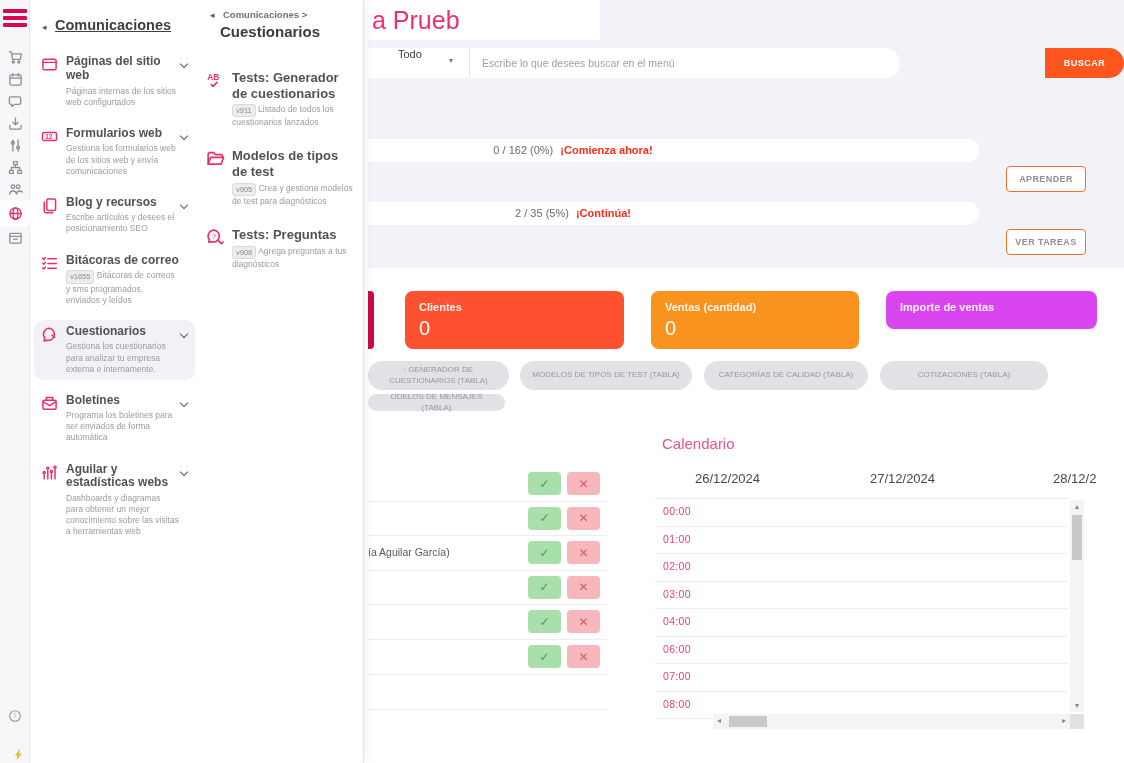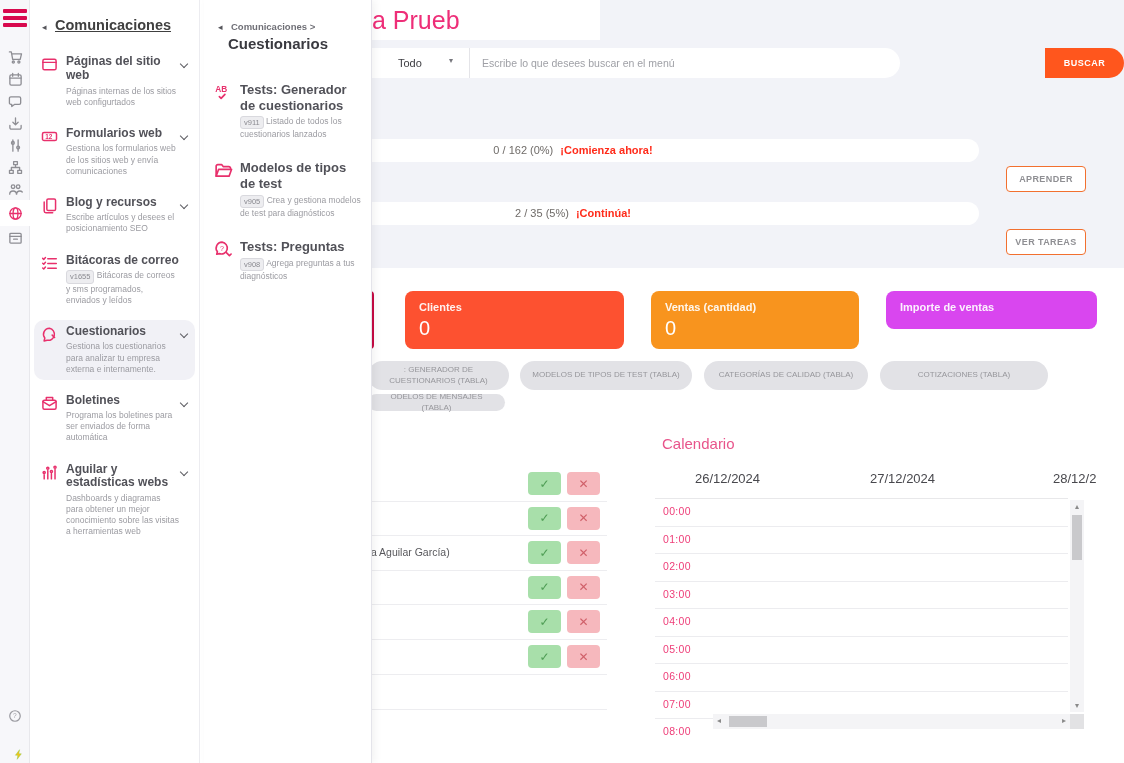--- a/index.html
+++ b/index.html
@@ -26,38 +26,38 @@
   .s-item { position:relative; margin:0 4px 9px 4px; padding:5px 16px 5px 32px; }
   .s-item.selected { background:#f1f1f6; border-radius:10px; }
   .s-ico { position:absolute; left:7px; top:6px; color:#e8306c; }
   .s-ico svg { width:17px; height:17px; }
   .s-title { font-size:12px; font-weight:bold; color:#515158; line-height:1.15; }
   .s-desc { font-size:8.5px; color:#9b9ba1; line-height:1.3; margin-top:3px; }
   .chev { position:absolute; right:8px; top:11px; width:6px; height:6px; border-right:1.6px solid #5c5c62; border-bottom:1.6px solid #5c5c62; transform:rotate(45deg); }
   .badge { display:inline-block; background:#ededf0; border:1px solid #d9d9de; border-radius:3px; color:#8a8a90; font-size:7.5px; padding:0 3px; line-height:1.5; vertical-align:top; }
 
   
-  .submenu { position:absolute; left:204px; top:0; width:168px; height:763px; background:#fff; border-right:1px solid #e4e4ea; box-shadow:3px 0 8px rgba(0,0,0,.05); z-index:25; padding-top:16px; }
+  .submenu { position:absolute; left:196px; top:0; width:168px; height:763px; background:#fff; border-right:1px solid #e4e4ea; box-shadow:3px 0 8px rgba(0,0,0,.05); z-index:25; padding-top:4px; }
   .sub-header { padding:0 12px 30px 14px; }
   .sub-crumb { font-size:9.5px; font-weight:bold; color:#6f6f76; }
   .sub-title { font-size:15px; font-weight:bold; color:#3a3a40; margin:1px 0 0 10px; }
   .m-item { position:relative; padding:0 10px 20px 36px; }
   .m-ico { position:absolute; left:10px; top:1px; color:#e8306c; }
   .m-ico svg { width:19px; height:19px; }
   .m-title { font-size:13px; font-weight:bold; color:#515158; line-height:1.2; }
   .m-desc { font-size:8.5px; color:#9b9ba1; line-height:1.3; margin-top:3px; }
 
   
   .main { position:absolute; left:368px; top:0; width:756px; height:763px; background:#fff; }
   .top-section { position:absolute; left:0; top:0; width:756px; height:268px; background:#f2f3f8; }
   .title-patch { position:absolute; left:0; top:0; width:232px; height:40px; background:#fff; }
   .page-title { font-size:25px; font-weight:500; color:#ee2e78; line-height:40px; padding-left:4px; white-space:nowrap; overflow:hidden; }
 
   .searchbar { position:absolute; left:0; top:48px; width:532px; height:30px; background:#fff; border-radius:0 15px 15px 0; display:flex; align-items:center; }
-  .search-filter { position:relative; width:102px; height:100%; border-right:1px solid #e4e4e8; display:flex; align-items:center; cursor:pointer; }
+  .search-filter { position:relative; width:102px; height:100%; border-right:1px solid #e4e4e8; display:flex; cursor:pointer; }
   .filter-label { font-size:11px; color:#3c3c41; margin-left:30px; }
   .filter-caret { position:absolute; right:16px; top:8px; font-size:8px; color:#77777d; }
   .search-input { flex:1; border:0; outline:none; font-size:10.5px; color:#3c3c41; padding-left:12px; background:transparent; font-family:"Liberation Sans", sans-serif; }
   .search-input::placeholder { color:#9fa0a6; }
   .search-btn { position:absolute; right:0; top:0; width:79px; height:30px; background:#ff561d; color:#fff; border:0; border-radius:0 15px 15px 0; font-size:9px; font-weight:bold; letter-spacing:.5px; cursor:pointer; font-family:"Liberation Sans", sans-serif; }
 
   .pbar { position:absolute; left:0; width:611px; height:23px; background:#fff; border-radius:0 12px 12px 0; }
   .pbar-text { position:absolute; left:0; top:0; width:410px; height:23px; line-height:23px; text-align:center; font-size:11px; white-space:nowrap; }
   .p-count { color:#6f6b68; }
   .p-cta { color:#ff2b1a; font-weight:bold; margin-left:4px; }
@@ -420,21 +420,20 @@
     <span class="cal-date cal-d1">26/12/2024</span>
     <span class="cal-date cal-d2">27/12/2024</span>
     <span class="cal-date cal-d3">28/12/2</span>
 
     <div class="cal-grid">
       <div class="cal-row"><span class="cal-time">00:00</span></div>
       <div class="cal-row"><span class="cal-time">01:00</span></div>
       <div class="cal-row"><span class="cal-time">02:00</span></div>
       <div class="cal-row"><span class="cal-time">03:00</span></div>
       <div class="cal-row"><span class="cal-time">04:00</span></div>
-      <div class="cal-row"><span class="cal-time">05:00</span></div>
       <div class="cal-row"><span class="cal-time">06:00</span></div>
       <div class="cal-row"><span class="cal-time">07:00</span></div>
       <div class="cal-row"><span class="cal-time">08:00</span></div>
     </div>
 
     <div class="vscroll">
       <span class="arr arr-up">▴</span>
       <div class="vthumb"></div>
       <span class="arr arr-dn">▾</span>
     </div>

